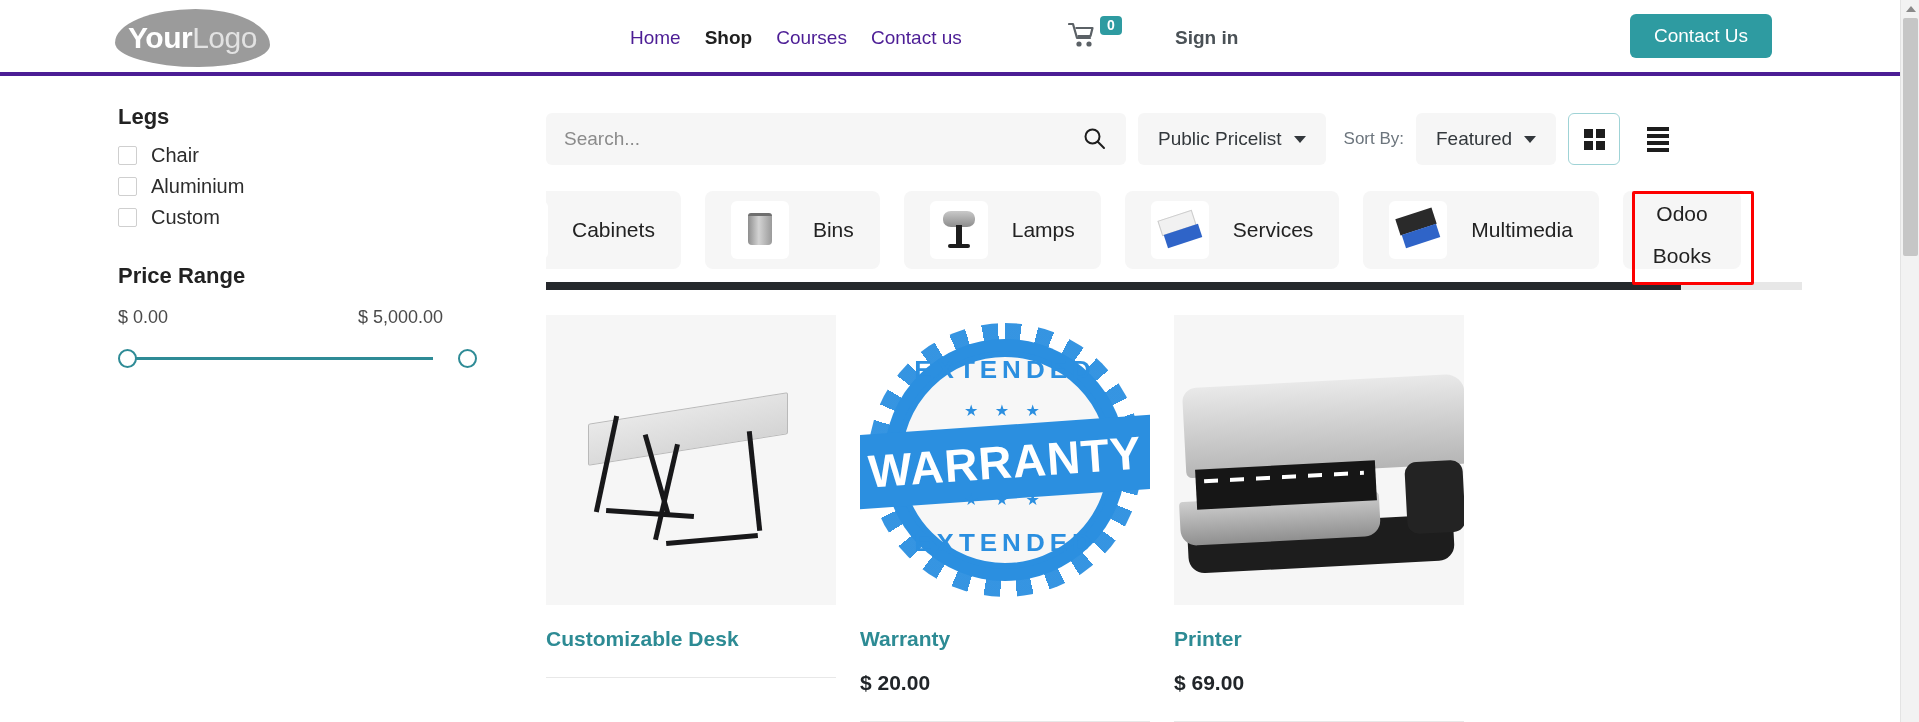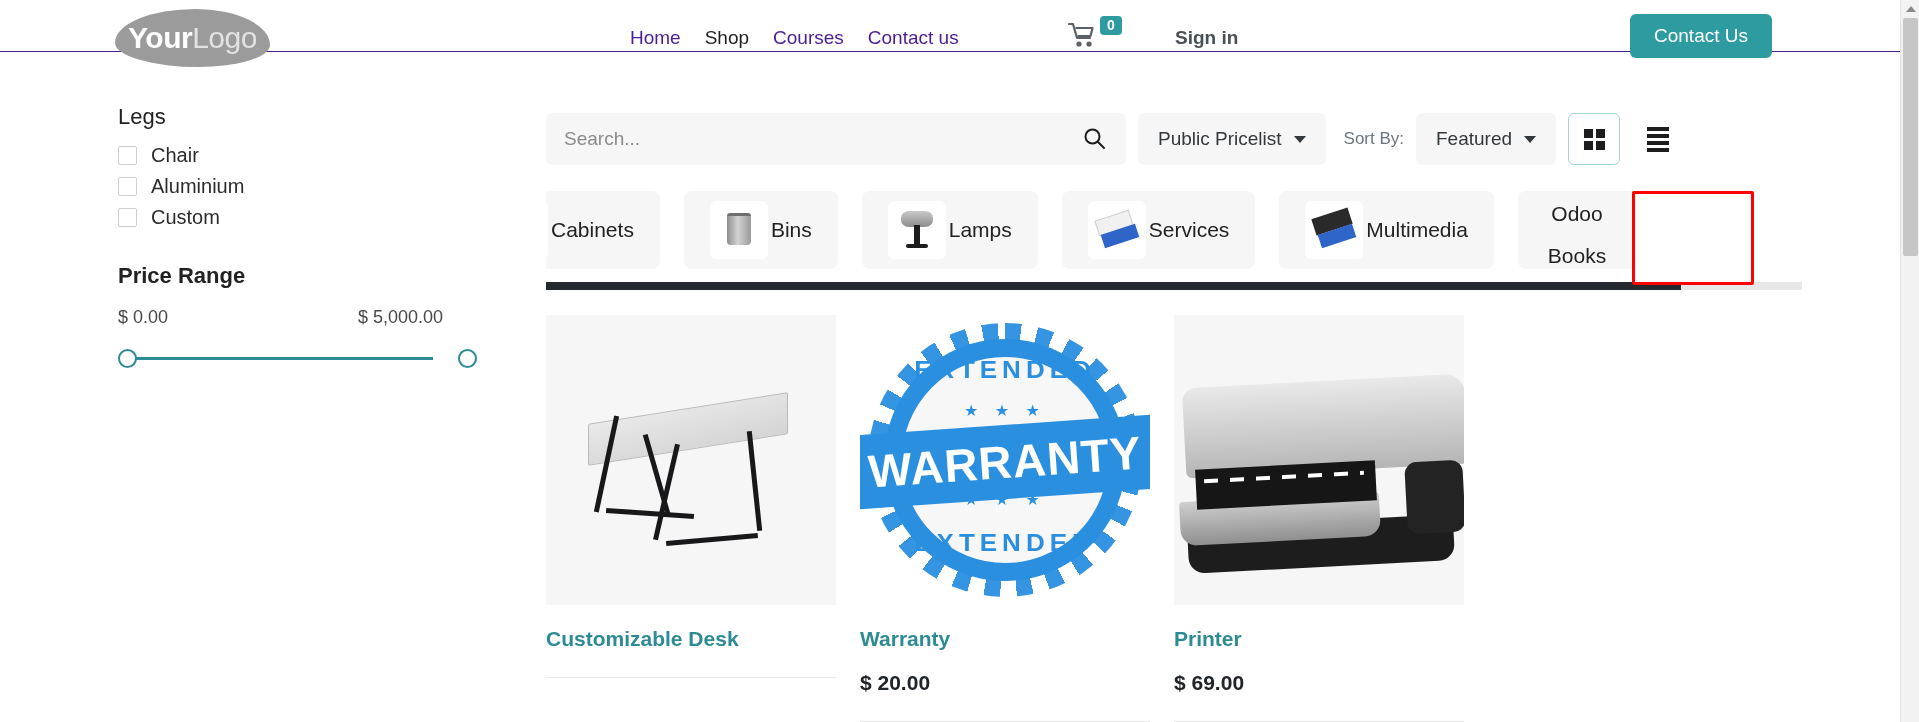--- a/index.html
+++ b/index.html
@@ -6,60 +6,60 @@
   html, body {
     width: 1919px; height: 722px;
     font-family: "Liberation Sans", sans-serif;
     background: #ffffff;
     overflow: hidden;
   }
   .page { position: relative; width: 1919px; height: 722px; background:#fff; }
 
   
   .header {
-    position: absolute; top:0; left:0; width: 1900px; height: 52px;
-    background:#fff; border-bottom:1px solid #4c1d95;
+    position: absolute; top:0; left:0; width: 1900px; height: 76px;
+    background:#fff; border-bottom:4px solid #4c1d95;
     display:flex; align-items:center;
   }
   .logo-wrap { position:absolute; left:115px; top:9px; width:155px; height:58px; }
   .logo-blob {
     position:absolute; inset:0;
     background:#9b9b9b;
     border-radius: 52% 48% 46% 54% / 58% 62% 38% 42%;
   }
   .logo-text {
     position:absolute; left:0; top:0; width:100%; height:100%;
     display:flex; align-items:center; justify-content:center;
     font-size:30px; letter-spacing:-0.5px; white-space:nowrap;
   }
   .logo-your { color:#ffffff; font-weight:bold; }
   .logo-logo { color:#e2e2e2; font-weight:normal; }
 
   .nav { position:absolute; left:630px; top:0; height:76px; display:flex; align-items:center; gap:24px; }
   .nav-link { font-size:19px; color:#4c1d95; text-decoration:none; white-space:nowrap; }
-  .nav-link.active { color:#1f1f1f; font-weight:normal; }
+  .nav-link.active { color:#1f1f1f; font-weight:bold; }
 
   .cart-wrap { position:absolute; left:1068px; top:22px; display:flex; align-items:flex-start; }
   .cart-icon { color:#5b6166; }
   .cart-badge {
     background:#2e9ba1; color:#fff; font-size:14px; font-weight:bold;
     border-radius:4px; padding:1px 7px; margin-left:2px; margin-top:-6px; line-height:17px;
   }
   .signin { position:absolute; left:1175px; top:0; height:76px; display:flex; align-items:center;
     font-size:19px; color:#4a5156; font-weight:bold; text-decoration:none; }
   .contact-btn {
     position:absolute; left:1630px; top:14px;
     background:#2e9ba1; color:#fff; border:none; border-radius:6px;
     font-size:19px; font-family:"Liberation Sans", sans-serif;
     padding:11px 24px; cursor:pointer; white-space:nowrap;
   }
 
   
   .sidebar { position:absolute; left:118px; top:104px; width:330px; }
-  .filter-title { font-size:22px; font-weight:normal; color:#222; margin-bottom:14px; }
+  .filter-title { font-size:22px; font-weight:bold; color:#222; margin-bottom:14px; }
   .filter-row { display:flex; align-items:center; gap:14px; margin-bottom:8px; }
   .cb { width:19px; height:19px; border:1px solid #cfcfcf; border-radius:2px; background:#fff; display:inline-block; }
   .filter-label { font-size:20px; color:#2c2c2c; }
   .price-title { font-size:22px; font-weight:bold; color:#222; margin-top:34px; margin-bottom:18px; }
   .price-vals { display:flex; justify-content:space-between; width:325px; font-size:18px; color:#4a4a4a; }
   .slider-wrap { position:relative; width:325px; height:30px; margin-top:16px; }
   .slider-track { position:absolute; top:13px; left:10px; width:305px; height:3px; background:#2e8b96; }
   .slider-knob { position:absolute; top:5px; width:19px; height:19px; border-radius:50%; background:#fff; border:2px solid #2e8b96; }
   .knob-left { left:0px; }
   .knob-right { left:340px; }
@@ -93,21 +93,21 @@
   .grid-glyph { display:grid; grid-template-columns:repeat(2,9px); grid-template-rows:repeat(2,9px); gap:3px; }
   .grid-glyph span { background:#1d1d1d; }
   .list-glyph { display:flex; flex-direction:column; gap:3px; }
   .list-glyph span { width:22px; height:4px; background:#1d1d1d; }
 
   
   .cat-strip { position:absolute; left:546px; top:191px; width:1256px; height:78px; overflow:hidden; }
   .cat-row { display:flex; gap:24px; height:78px; }
   .cat-tab {
     background:#f6f6f6; border-radius:8px; height:78px;
-    display:flex; align-items:center; gap:3px; padding:0 26px;
+    display:flex; align-items:center; gap:24px; padding:0 26px;
     font-size:21px; color:#222; white-space:nowrap; cursor:pointer; flex-shrink:0;
   }
   .cat-tab.first { margin-left:-82px; }
   .cat-thumb { width:58px; height:58px; background:#fff; border-radius:6px; position:relative; overflow:hidden; flex-shrink:0; }
   .cat-tab.text-only { flex-direction:column; gap:16px; line-height:1.25; padding:0 30px; justify-content:flex-end; align-items:center; }
 
   
   .th-bin { position:absolute; left:17px; top:12px; width:24px; height:32px; border-radius:3px 3px 4px 4px;
     background:linear-gradient(90deg,#8e8e8e,#d3d3d3 45%,#9a9a9a); border-top:3px solid #6f6f6f;}
   .th-lamp-shade { position:absolute; left:13px; top:10px; width:32px; height:16px; border-radius:8px/7px;

